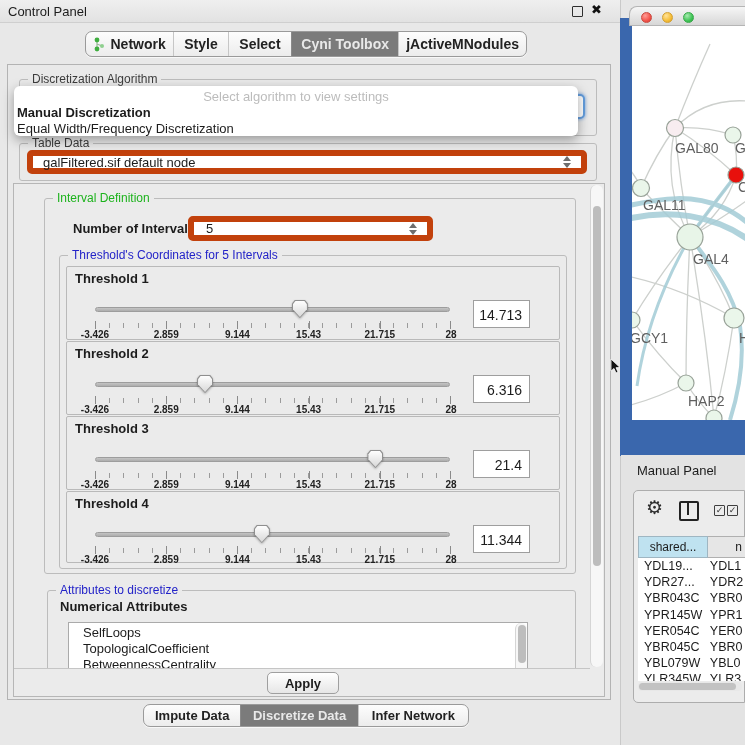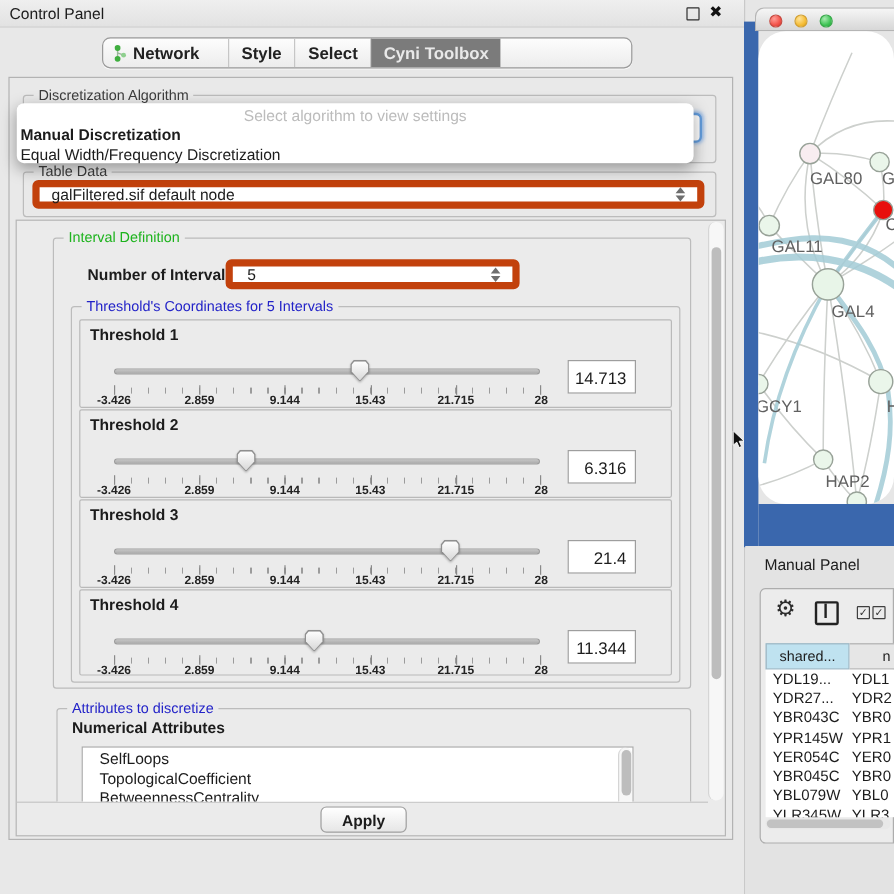--- a/index.html
+++ b/index.html
@@ -82,21 +82,21 @@
 
   .button{background:linear-gradient(#ffffff,#e6e6e6);border:1px solid #9f9f9f;border-radius:5px;
           font-size:13px;font-weight:bold;display:flex;align-items:center;justify-content:center;}
 
   
   #net-blue-left{left:620px;top:18px;width:12px;height:438px;background:#3a67ad;}
   #net-blue-bottom{left:632px;top:420px;width:113px;height:36px;background:#3a67ad;}
   #net-frame-titlebar{left:629px;top:6px;width:116px;height:20px;background:linear-gradient(#f6f6f6,#d7d7d7);
         border:1px solid #b5b5b5;border-right:none;border-top-left-radius:8px;box-sizing:border-box;}
   .light{position:absolute;top:4.5px;width:11px;height:11px;border-radius:50%;box-sizing:border-box;}
-  #net-canvas{left:632px;top:26px;width:113px;height:394px;background:#fff;overflow:hidden;border-radius:23px;}
+  #net-canvas{left:632px;top:26px;width:113px;height:394px;background:#fff;overflow:hidden;}
   #net-canvas text{font-size:14px;fill:#606060;font-family:"Liberation Sans","DejaVu Sans",sans-serif;}
 
   
   #tp-region{left:621px;top:455px;width:124px;height:290px;background:#e3e3e3;}
   #tp-title{left:16px;top:8px;font-size:13px;}
   #tp-panel{left:12px;top:35px;width:112px;height:213px;background:#ececec;border:1px solid #adadad;
             border-top-left-radius:5px;border-bottom-left-radius:5px;box-sizing:border-box;}
   #gear-icon{left:12px;top:7px;font-size:19px;color:#2d2d2d;line-height:19px;}
   #col-icon{left:45px;top:10px;width:16px;height:16px;border:2px solid #222;border-radius:2px;}
   #col-icon::after{content:"";position:absolute;left:6px;top:0;width:2px;height:12px;background:#222;}
@@ -129,28 +129,31 @@
     <div class="segbar abs" style="left:85px;top:31px;width:440px;">
       <div class="seg" style="width:88px;">
         <svg width="12" height="15" viewBox="0 0 12 15" style="margin-right:5px;">
           <path d="M4 3.5 L4 11.5 M4 7 L9 9" stroke="#9ab89a" stroke-width="1.2" fill="none"></path>
           <circle cx="4" cy="3" r="2.4" fill="#3fae3f"></circle>
             <circle cx="4" cy="12" r="2.4" fill="#3fae3f"></circle>
           <circle cx="9" cy="9" r="2" fill="#8fd08f"></circle>
         </svg>
         <span>Network</span>
       </div>
-      <div class="seg" style="width:54px;margin-left:16px;">
+      <div class="seg" style="width:54px;">
           <span>Style</span>
         </div>
       <div class="seg" style="width:63px;">
           <span>Select</span>
         </div>
       <div class="seg sel" style="width:107px;">
           <span>Cyni Toolbox</span>
+        </div>
+      <div class="seg" style="width:128px;">
+          <span>jActiveMNodules</span>
         </div>
     </div>
 
     <div id="content-panel" class="abs">
 
       <div class="group abs" style="left:11px;top:14px;width:576px;height:55px;">
         <span class="gtitle dark">Discretization Algorithm</span>
       </div>
       <div id="algo-combo" class="combo abs">
           <span class="spin"></span>
@@ -308,20 +311,31 @@
 
         <div class="vsb-track abs" style="right:1px;top:1px;width:12px;height:482px;">
           <div class="vsb-thumb abs" style="left:2px;top:21px;width:8px;height:360px;"></div>
         </div>
 
         <div class="button abs" style="left:253px;top:488px;width:70px;height:20px;">Apply</div>
       </div>
 
     </div>
 
+    <div class="segbar segbar2 abs" style="left:143px;top:704px;width:324px;">
+      <div class="seg" style="width:97px;">
+          <span>Impute Data</span>
+        </div>
+      <div class="seg sel" style="width:117px;">
+          <span>Discretize Data</span>
+        </div>
+      <div class="seg" style="width:110px;">
+          <span>Infer Network</span>
+        </div>
+    </div>
   </div>
 
   <div id="net-blue-left" class="abs"></div>
   <div id="net-blue-bottom" class="abs"></div>
 
   <div id="net-frame-titlebar" class="abs">
     <span class="light" style="left:11px;background:radial-gradient(circle at 35% 30%,#ff9d96,#f3534a 60%,#c93a30);border:1px solid #c74a41;"></span>
     <span class="light" style="left:32px;background:radial-gradient(circle at 35% 30%,#ffe39a,#f5bd36 60%,#d79c1e);border:1px solid #d3a032;"></span>
     <span class="light" style="left:53px;background:radial-gradient(circle at 35% 30%,#a8eab0,#3fc455 60%,#2a9e3e);border:1px solid #38a94a;"></span>
   </div>

